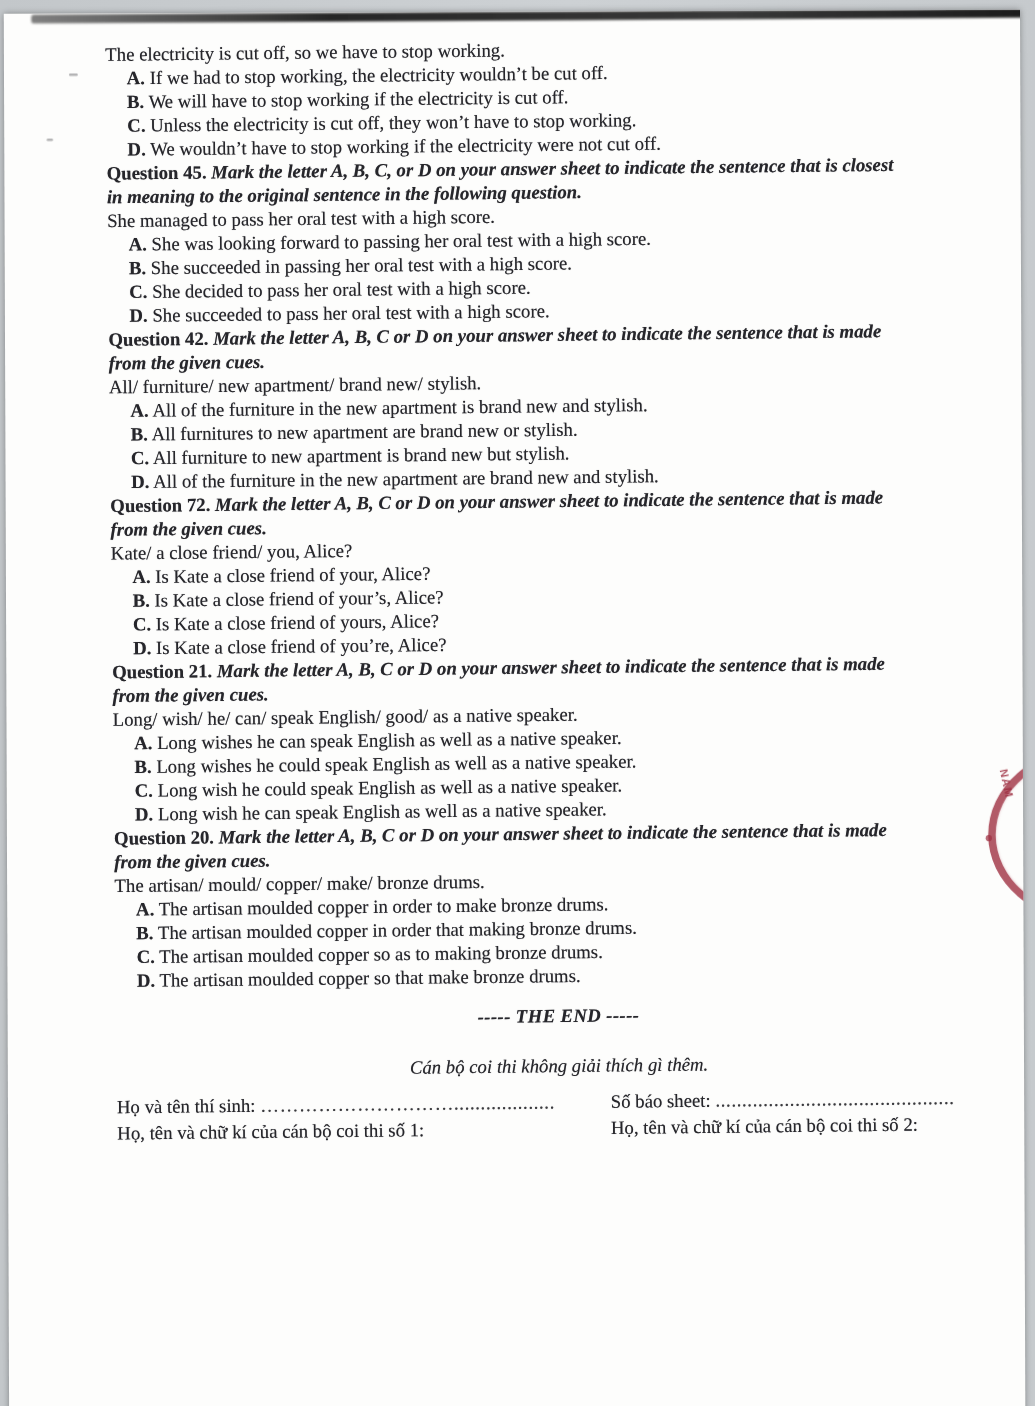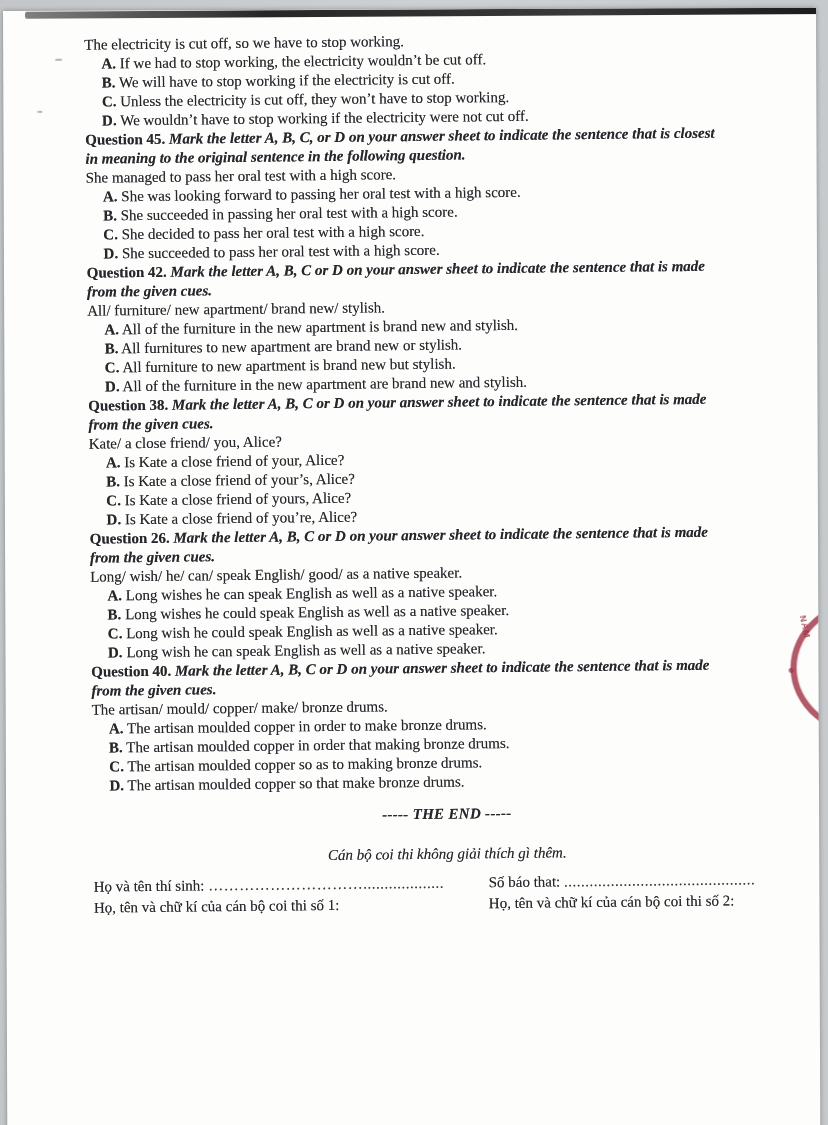--- a/index.html
+++ b/index.html
@@ -86,50 +86,50 @@
           <div class="line opt"><span class="letter">B.</span> <span>She succeeded in passing her oral test with a high score.</span></div>
           <div class="line opt"><span class="letter">C.</span> <span>She decided to pass her oral test with a high score.</span></div>
           <div class="line opt"><span class="letter">D.</span> <span>She succeeded to pass her oral test with a high score.</span></div>
           <div class="line qline"><span class="qnum">Question 42.</span> <span class="instr">Mark the letter A, B, C or D on your answer sheet to indicate the sentence that is made</span></div>
           <div class="line qline"><span class="instr">from the given cues.</span></div>
           <div class="line prompt">All/ furniture/ new apartment/ brand new/ stylish.</div>
           <div class="line opt"><span class="letter">A.</span> <span>All of the furniture in the new apartment is brand new and stylish.</span></div>
           <div class="line opt"><span class="letter">B.</span> <span>All furnitures to new apartment are brand new or stylish.</span></div>
           <div class="line opt"><span class="letter">C.</span> <span>All furniture to new apartment is brand new but stylish.</span></div>
           <div class="line opt"><span class="letter">D.</span> <span>All of the furniture in the new apartment are brand new and stylish.</span></div>
-          <div class="line qline"><span class="qnum">Question 38.</span> <span class="instr">Mark the letter A, B, C or D on your answer sheet to indicate the sentence that is made</span></div>
+          <div class="line qline"><span class="qnum">Question 72.</span> <span class="instr">Mark the letter A, B, C or D on your answer sheet to indicate the sentence that is made</span></div>
           <div class="line qline"><span class="instr">from the given cues.</span></div>
           <div class="line prompt">Kate/ a close friend/ you, Alice?</div>
           <div class="line opt"><span class="letter">A.</span> <span>Is Kate a close friend of your, Alice?</span></div>
           <div class="line opt"><span class="letter">B.</span> <span>Is Kate a close friend of your’s, Alice?</span></div>
           <div class="line opt"><span class="letter">C.</span> <span>Is Kate a close friend of yours, Alice?</span></div>
           <div class="line opt"><span class="letter">D.</span> <span>Is Kate a close friend of you’re, Alice?</span></div>
-          <div class="line qline"><span class="qnum">Question 26.</span> <span class="instr">Mark the letter A, B, C or D on your answer sheet to indicate the sentence that is made</span></div>
+          <div class="line qline"><span class="qnum">Question 21.</span> <span class="instr">Mark the letter A, B, C or D on your answer sheet to indicate the sentence that is made</span></div>
           <div class="line qline"><span class="instr">from the given cues.</span></div>
           <div class="line prompt">Long/ wish/ he/ can/ speak English/ good/ as a native speaker.</div>
           <div class="line opt"><span class="letter">A.</span> <span>Long wishes he can speak English as well as a native speaker.</span></div>
           <div class="line opt"><span class="letter">B.</span> <span>Long wishes he could speak English as well as a native speaker.</span></div>
           <div class="line opt"><span class="letter">C.</span> <span>Long wish he could speak English as well as a native speaker.</span></div>
           <div class="line opt"><span class="letter">D.</span> <span>Long wish he can speak English as well as a native speaker.</span></div>
-          <div class="line qline"><span class="qnum">Question 40.</span> <span class="instr">Mark the letter A, B, C or D on your answer sheet to indicate the sentence that is made</span></div>
+          <div class="line qline"><span class="qnum">Question 20.</span> <span class="instr">Mark the letter A, B, C or D on your answer sheet to indicate the sentence that is made</span></div>
           <div class="line qline"><span class="instr">from the given cues.</span></div>
           <div class="line prompt">The artisan/ mould/ copper/ make/ bronze drums.</div>
           <div class="line opt"><span class="letter">A.</span> <span>The artisan moulded copper in order to make bronze drums.</span></div>
           <div class="line opt"><span class="letter">B.</span> <span>The artisan moulded copper in order that making bronze drums.</span></div>
           <div class="line opt"><span class="letter">C.</span> <span>The artisan moulded copper so as to making bronze drums.</span></div>
           <div class="line opt"><span class="letter">D.</span> <span>The artisan moulded copper so that make bronze drums.</span></div>
         </div>
 
       <div class="the-end">----- THE END -----</div>
       <div class="note">Cán bộ coi thi không giải thích gì thêm.</div>
 
       <div class="footer">
         <div class="f-row">
           <div class="f-left"><span>Họ và tên thí sinh: </span><span class="dots">…………………………...................</span></div>
-          <div class="f-right"><span>Số báo that: </span><span class="dots">.............................................</span></div>
+          <div class="f-right"><span>Số báo sheet: </span><span class="dots">.............................................</span></div>
         </div>
         <div class="f-row">
           <div class="f-left">Họ, tên và chữ kí của cán bộ coi thi số 1:</div>
           <div class="f-right">Họ, tên và chữ kí của cán bộ coi thi số 2:</div>
         </div>
       </div>
     </div>
 
     <div class="stamp-wrap">
       <div class="stamp-arc"></div>

